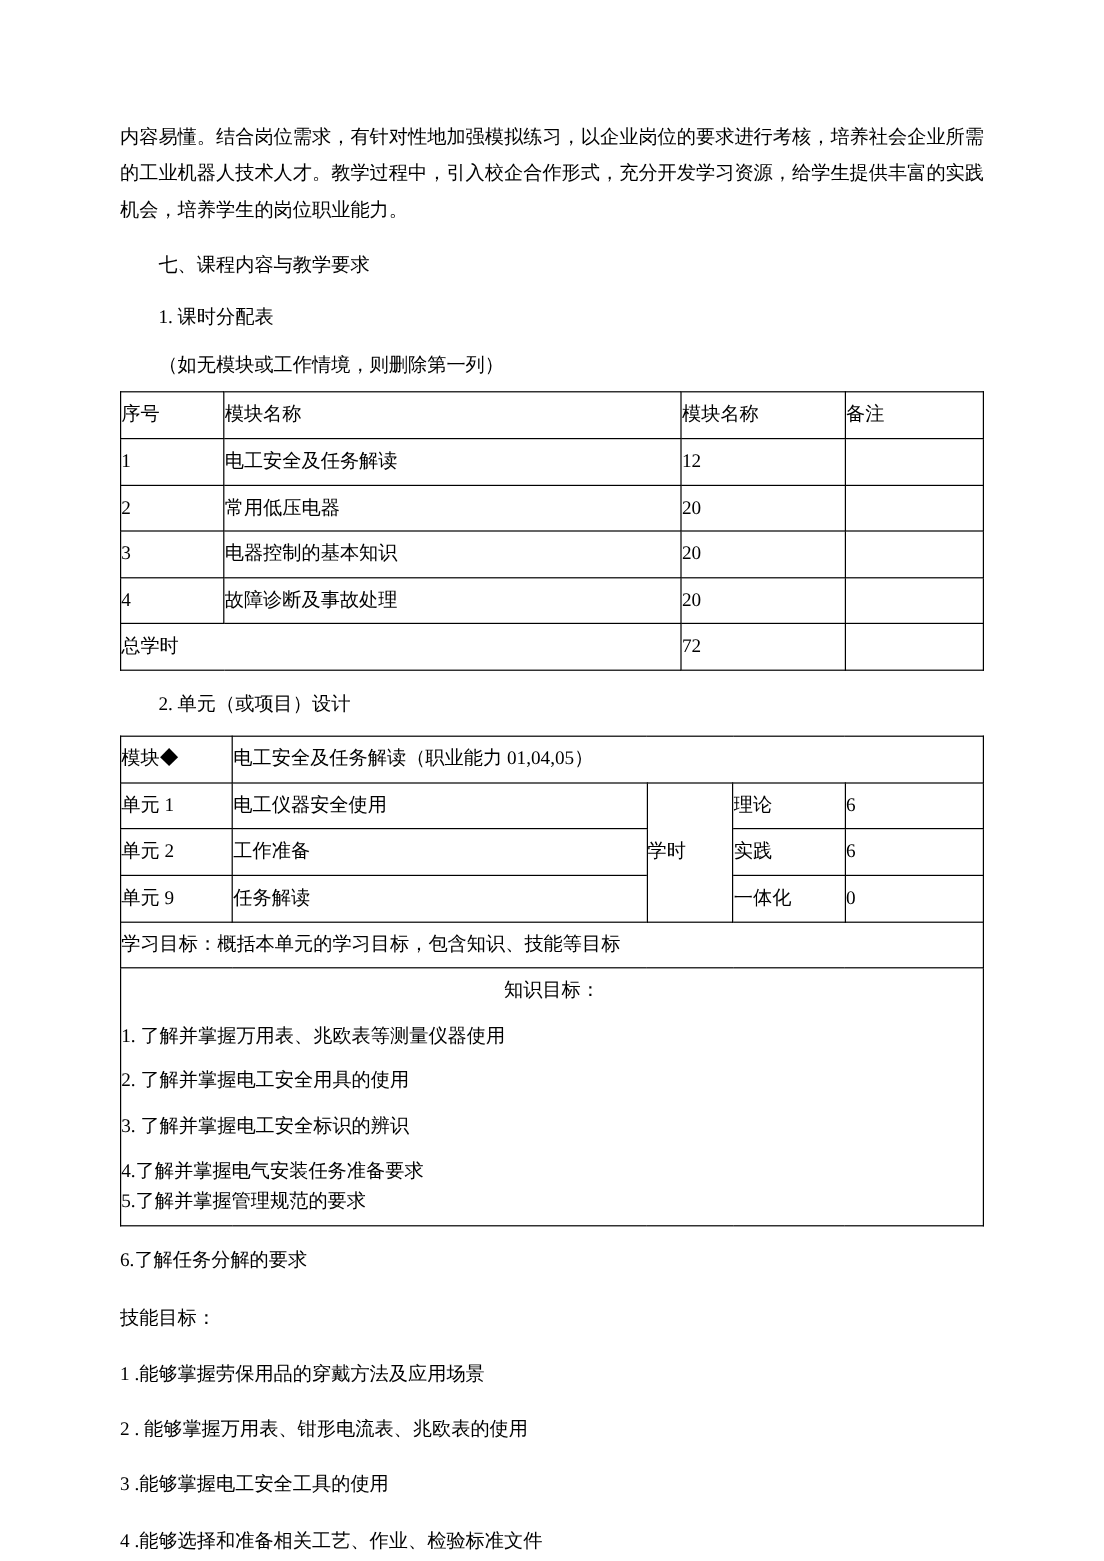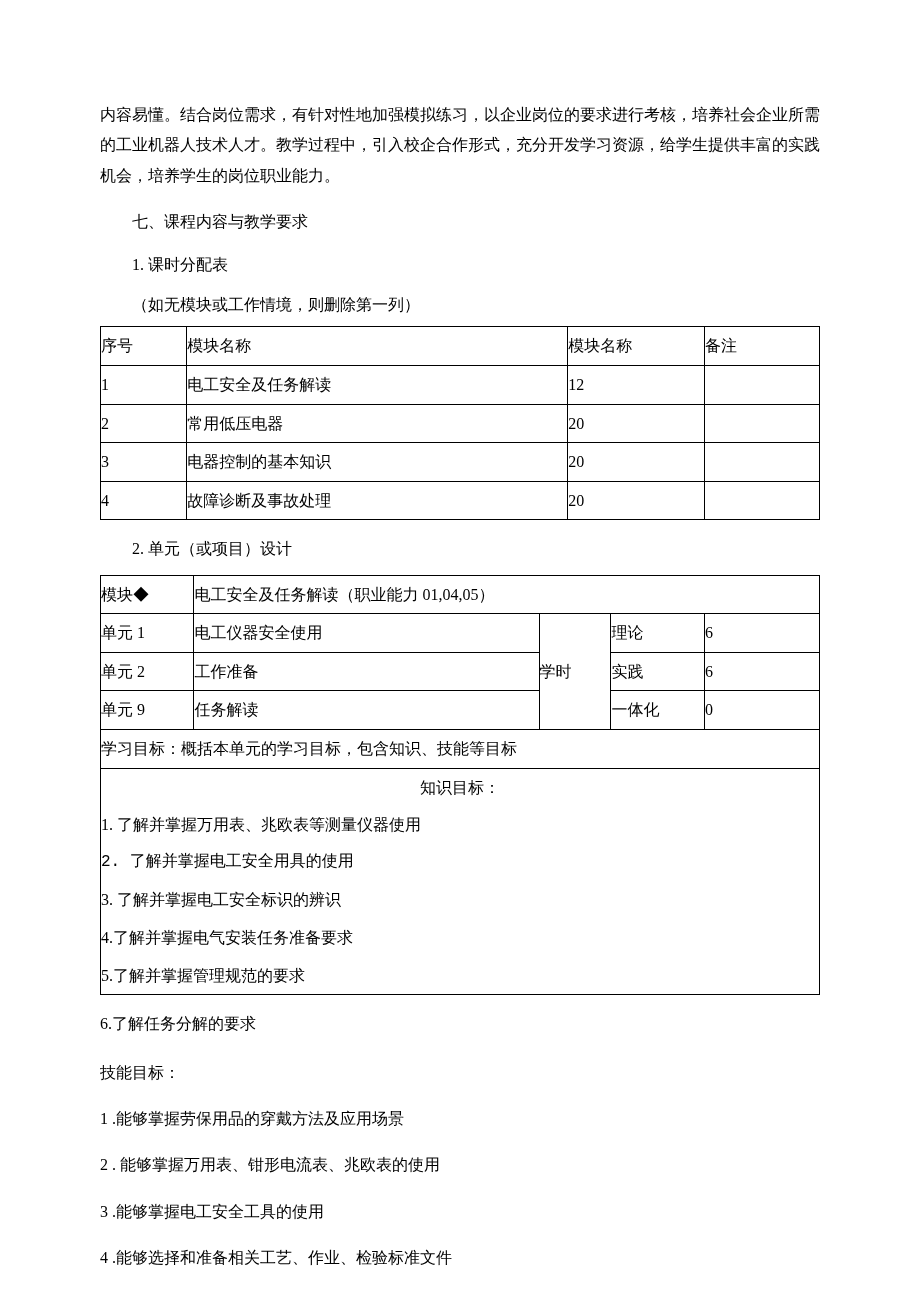--- a/index.html
+++ b/index.html
@@ -89,20 +89,25 @@
     <td>电器控制的基本知识</td>
     <td>20</td>
     <td></td>
   </tr>
   <tr>
     <td>4</td>
     <td>故障诊断及事故处理</td>
     <td>20</td>
     <td></td>
   </tr>
+  <tr>
+    <td colspan="2">总学时</td>
+    <td>72</td>
+    <td></td>
+  </tr>
 </tbody>
   </table>
 
 <p class="subheading">2. 单元（或项目）设计</p>
 
 <table>
   <tbody>
       <tr>
     <td style="width:13%">模块◆</td>
     <td colspan="4">电工安全及任务解读（职业能力 01,04,05）</td>
@@ -126,23 +131,23 @@
     <td>一体化</td>
     <td>0</td>
   </tr>
   <tr>
     <td colspan="5">学习目标：概括本单元的学习目标，包含知识、技能等目标</td>
   </tr>
   <tr>
     <td colspan="5" style="padding-top:6px;padding-bottom:6px;">
       <div style="margin-bottom:12px;text-align:center;">知识目标：</div>
       <div style="margin-bottom:12px;">1. 了解并掌握万用表、兆欧表等测量仪器使用</div>
-      <div style="margin-bottom:12px;font-family:Liberation Mono, monospace;">2. 了解并掌握电工安全用具的使用</div>
+      <div style="margin-bottom:12px;">2. 了解并掌握电工安全用具的使用</div>
       <div style="margin-bottom:12px;">3. 了解并掌握电工安全标识的辨识</div>
-      <div style="margin-bottom:12px;">4.了解并掌握电气安装任务准备要求</div>
+      <div style="margin-bottom:0;">4.了解并掌握电气安装任务准备要求</div>
       <div>5.了解并掌握管理规范的要求</div>
     </td>
   </tr>
 </tbody>
   </table>
 
 <p class="after-table">6.了解任务分解的要求</p>
 
 <p class="list-item">技能目标：</p>
 

